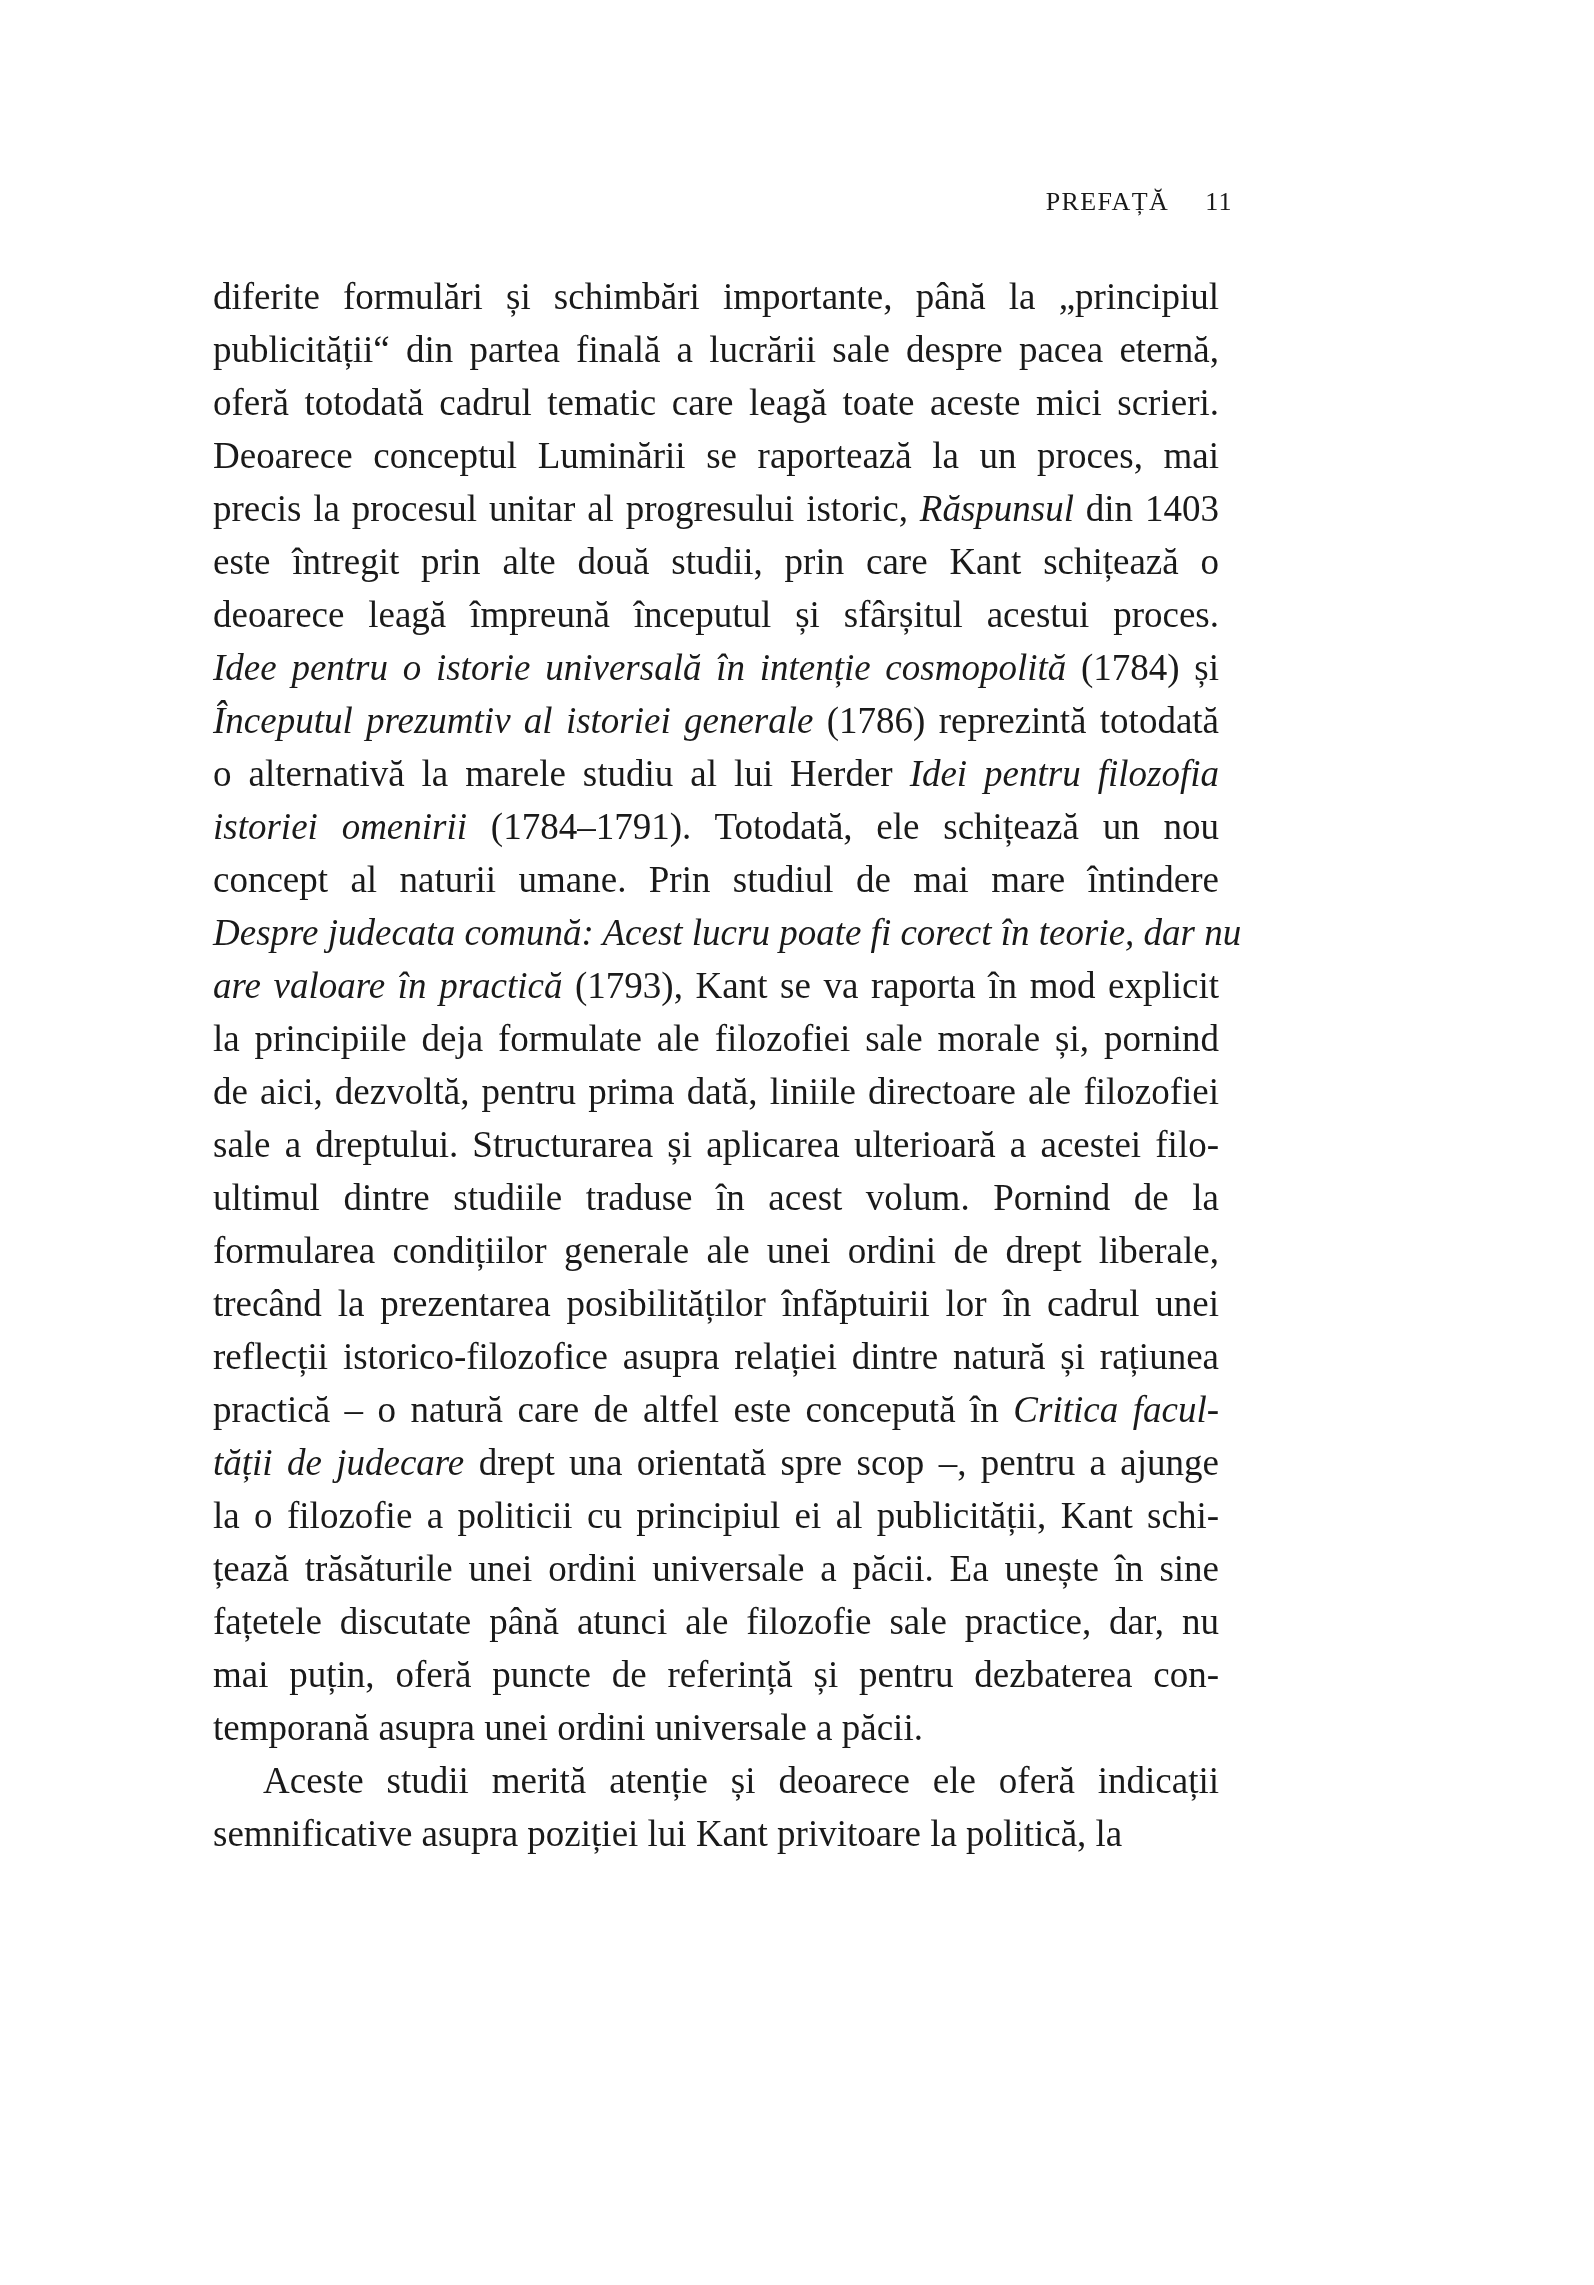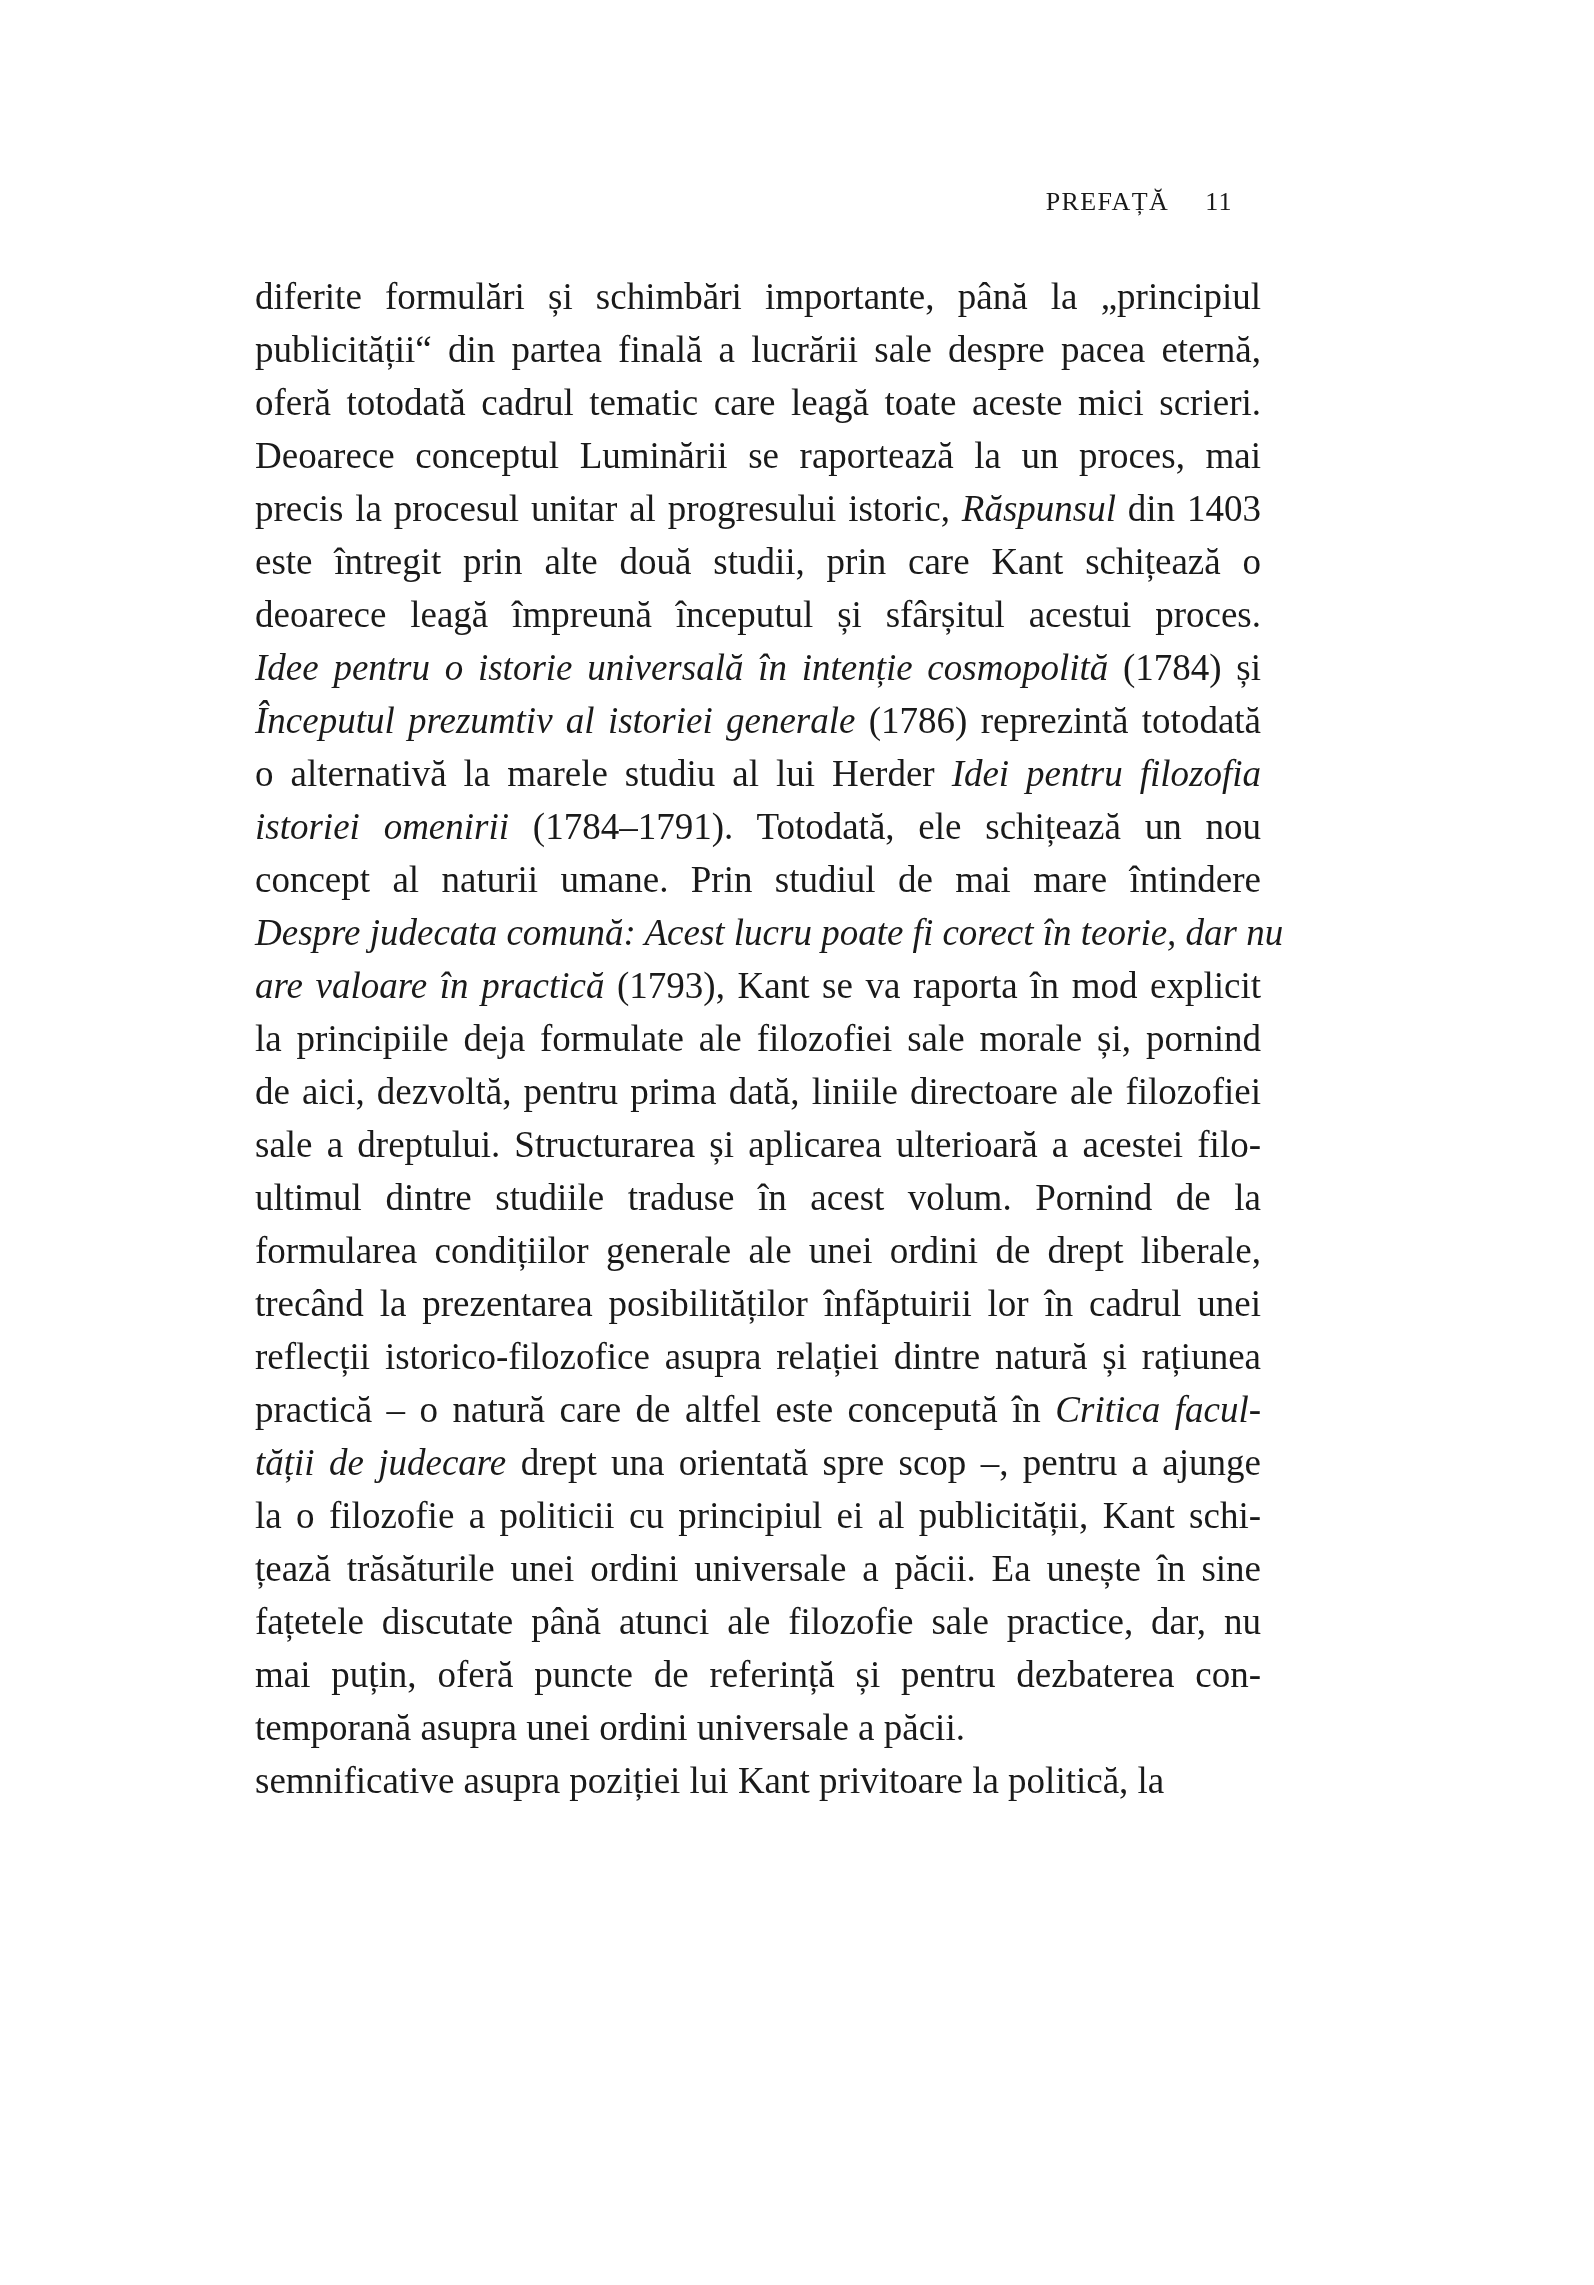--- a/index.html
+++ b/index.html
@@ -7,21 +7,21 @@
   .page { position: absolute; left: 0; top: 0; width: 1595px; height: 1620px; background: #ffffff; padding-left: 12px; }
   .running-head {
     position: absolute; top: 187px; right: 374px;
     font-family: "Liberation Serif", "DejaVu Serif", serif;
     font-size: 26px; color: #1a1a1a; letter-spacing: 1.4px;
     display: flex; gap: 36px; align-items: baseline;
   }
   .body-text {
     position: absolute; left: 213px; top: 270px; width: 1006px;
     font-family: "Liberation Serif", "DejaVu Serif", serif;
-    font-size: 37px; line-height: 53px; color: #1a1a1a; margin-left: 42px;
+    font-size: 37px; line-height: 53px; color: #1a1a1a;
   }
   .line {
     display: block; white-space: nowrap; text-align: justify;
     text-align-last: justify; height: 53px;
   }
   .line.last { text-align-last: left; }
   .line.indent { padding-left: 50px; }
   .seg-i { font-style: italic; }
 </style>
 </head>
@@ -57,17 +57,18 @@
         <span class="line"><span>reflecții istorico-filozofice asupra relației dintre natură și rațiunea</span></span>
         <span class="line"><span>practică – o natură care de altfel este concepută în </span><span class="seg-i">Critica facul-</span></span>
         <span class="line"><span class="seg-i">tății de judecare</span><span> drept una orientată spre scop –, pentru a ajunge</span></span>
         <span class="line"><span>la o filozofie a politicii cu principiul ei al publicității, Kant schi-</span></span>
         <span class="line"><span>țează trăsăturile unei ordini universale a păcii. Ea unește în sine</span></span>
         <span class="line"><span>fațetele discutate până atunci ale filozofie sale practice, dar, nu</span></span>
         <span class="line"><span>mai puțin, oferă puncte de referință și pentru dezbaterea con-</span></span>
         <span class="line last"><span>temporană asupra unei ordini universale a păcii.</span></span>
       </div>
       <div>
+        <span class="line indent"><span>Aceste studii merită atenție și deoarece ele oferă indicații</span></span>
         <span class="line last"><span>semnificative asupra poziției lui Kant privitoare la politică, la</span></span>
       </div>
     </div>
 </div>
 
 
 </body></html>

